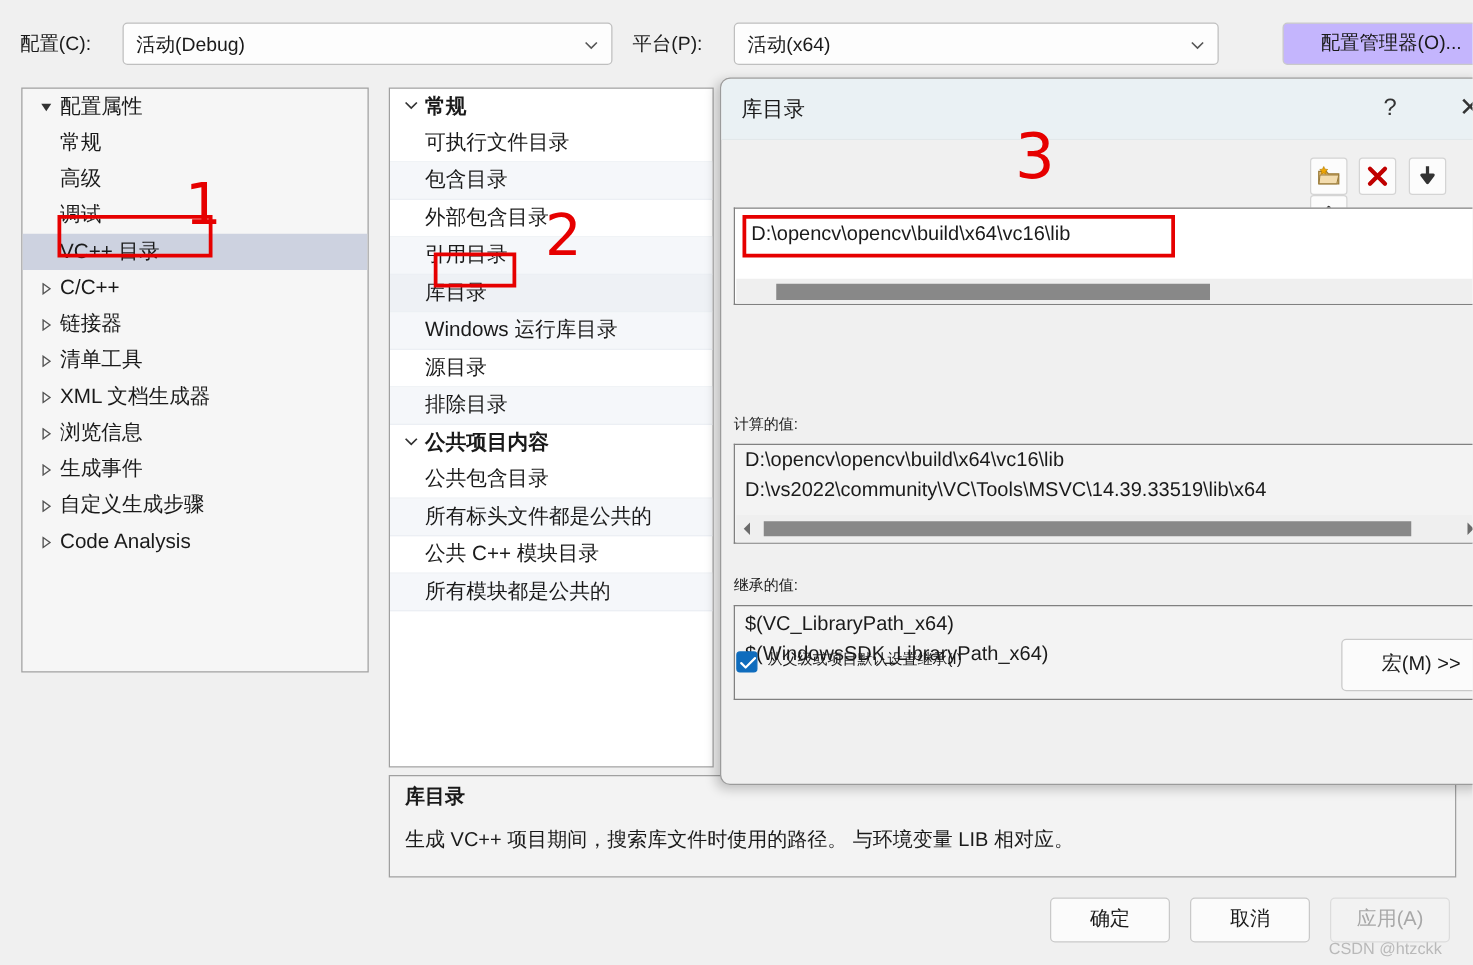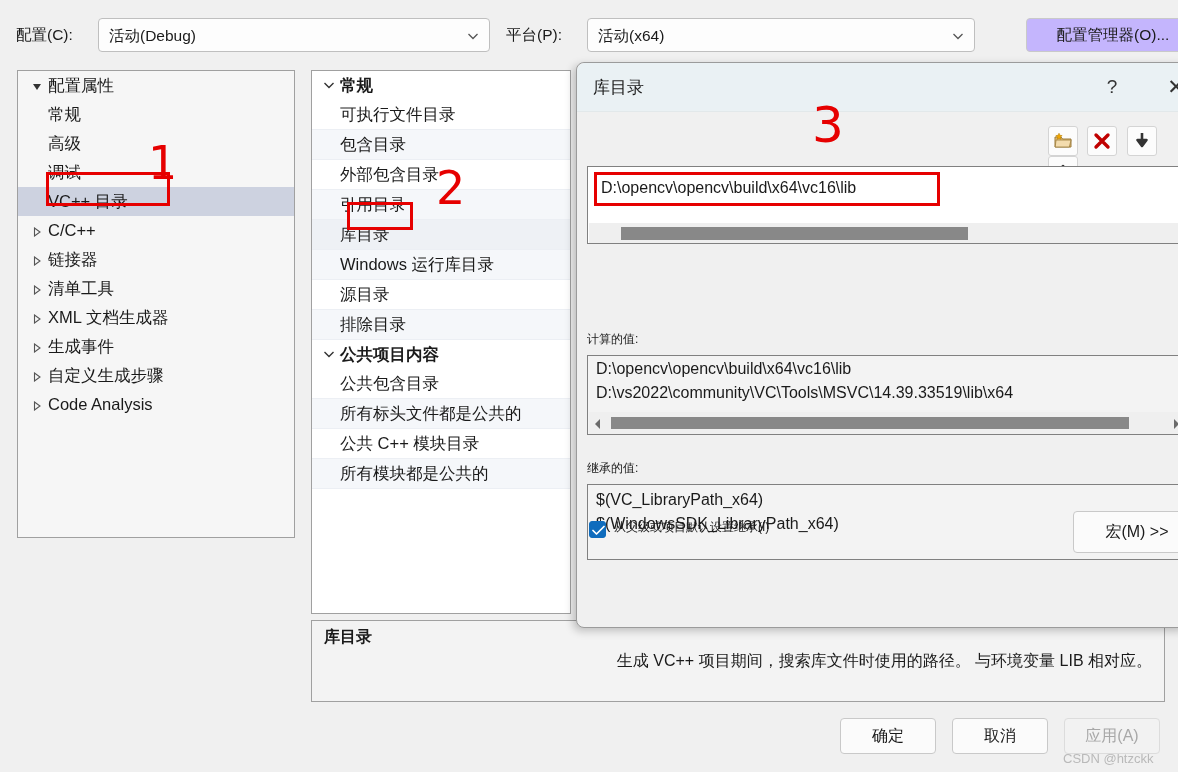--- a/index.html
+++ b/index.html
@@ -57,21 +57,21 @@
   .prow.item.alt { background: #f5f7fa; }
   .prow.item.hl { background: #eef1f5; }
 
   
   #desc-panel {
     position: absolute; left: 311px; top: 620px; width: 854px; height: 82px;
     background: #f3f3f3; border: 1px solid #a0a0a0; box-sizing: border-box;
     padding: 6px 12px;
   }
   #desc-title { font-size: 16px; font-weight: bold; }
-  #desc-body { font-size: 16px; margin-top: 3px; text-align: right; }
+  #desc-body { font-size: 16px; margin-top: 14px; }
 
   
   .btm-btn {
     position: absolute; top: 718px; width: 96px; height: 36px;
     background: #fbfbfb; border: 1px solid #c9c9c9; border-radius: 4px;
     font-size: 16px; text-align: center; line-height: 34px; box-sizing: border-box;
   }
   #btn-ok-main { left: 840px; }
   #btn-cancel-main { left: 952px; }
   #btn-apply-main { left: 1064px; color: #a8a8a8; background: #f2f2f2; border-color: #dcdcdc; }
@@ -211,20 +211,23 @@
           </svg></span><span>C/C++</span></div>
       <div class="tnode childexp"><span class="tw"><svg width="10" height="10" viewBox="0 0 10 10">
             <path d="M2.5 1 L2.5 9 L8 5 z" fill="none" stroke="#555" stroke-width="1.1"></path>
           </svg></span><span>链接器</span></div>
       <div class="tnode childexp"><span class="tw"><svg width="10" height="10" viewBox="0 0 10 10">
             <path d="M2.5 1 L2.5 9 L8 5 z" fill="none" stroke="#555" stroke-width="1.1"></path>
           </svg></span><span>清单工具</span></div>
       <div class="tnode childexp"><span class="tw"><svg width="10" height="10" viewBox="0 0 10 10">
             <path d="M2.5 1 L2.5 9 L8 5 z" fill="none" stroke="#555" stroke-width="1.1"></path>
           </svg></span><span>XML 文档生成器</span></div>
+      <div class="tnode childexp"><span class="tw"><svg width="10" height="10" viewBox="0 0 10 10">
+            <path d="M2.5 1 L2.5 9 L8 5 z" fill="none" stroke="#555" stroke-width="1.1"></path>
+          </svg></span><span>浏览信息</span></div>
       <div class="tnode childexp"><span class="tw"><svg width="10" height="10" viewBox="0 0 10 10">
             <path d="M2.5 1 L2.5 9 L8 5 z" fill="none" stroke="#555" stroke-width="1.1"></path>
           </svg></span><span>生成事件</span></div>
       <div class="tnode childexp"><span class="tw"><svg width="10" height="10" viewBox="0 0 10 10">
             <path d="M2.5 1 L2.5 9 L8 5 z" fill="none" stroke="#555" stroke-width="1.1"></path>
           </svg></span><span>自定义生成步骤</span></div>
       <div class="tnode childexp"><span class="tw"><svg width="10" height="10" viewBox="0 0 10 10">
             <path d="M2.5 1 L2.5 9 L8 5 z" fill="none" stroke="#555" stroke-width="1.1"></path>
           </svg></span><span>Code Analysis</span></div>
     </div>

